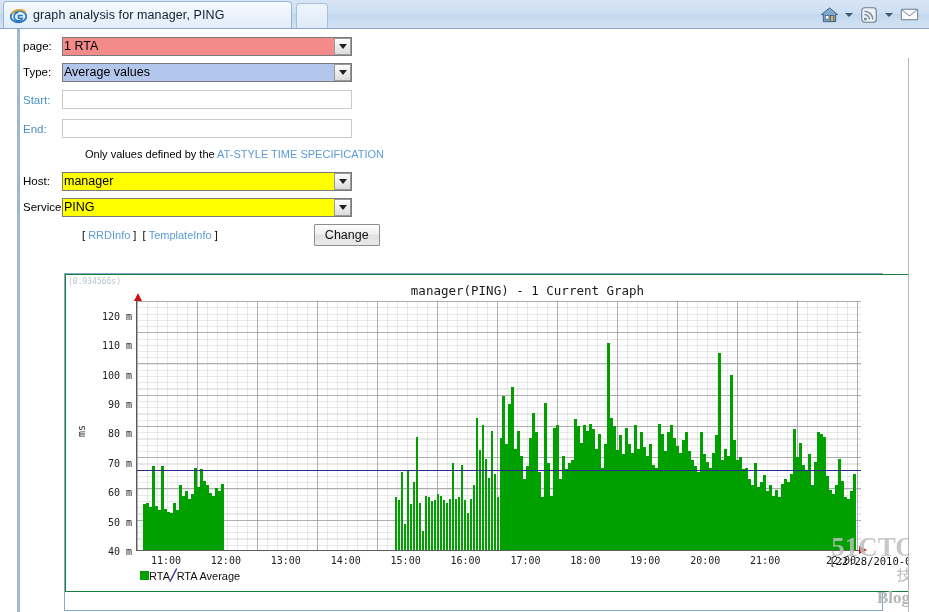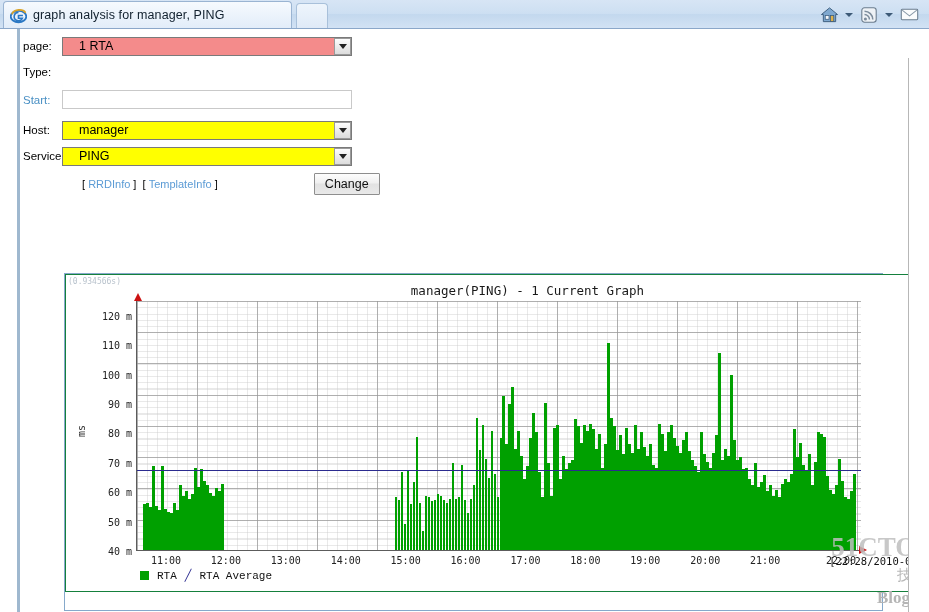--- a/index.html
+++ b/index.html
@@ -64,21 +64,21 @@
   .form { position:absolute; left:0; top:4px; width:888px; }
   .frow { display:flex; align-items:center; height:26px; margin-bottom:0px; }
   .flabel {
     width:42px; text-align:left; font-size:11.5px; color:#000; padding-left:3px;
     line-height:26px;
   }
   .flabel.dim { color:#4a90c4; }
   .sel {
     position:relative; width:290px; height:19px;
     border:1px solid #7a7a7a; display:flex; align-items:center;
-    font-size:12.5px; color:#000; padding-left:16px;
+    font-size:12.5px; color:#000; padding-left:1px;
   }
   .sel.red { background:#f48b8b; }
   .sel.blue { background:#b3c6ec; }
   .sel.yellow { background:#ffff00; }
   .sel .arrowbox {
     position:absolute; right:0px; top:0px; width:17px; height:17px;
     background: linear-gradient(to bottom,#fdfdfd,#dcdcdc);
     border:1px solid #9a9a9a; display:flex; align-items:center; justify-content:center;
   }
   .sel .arrowbox::after {
@@ -181,22 +181,22 @@
     position:absolute; left:68px; top:18px; width:0;height:0;
     border-left:4px solid transparent;border-right:4px solid transparent;
     border-bottom:8px solid #cc1111;
   }
   .arrow-right {
     position:absolute; left:793px; top:271px; width:0;height:0;
     border-top:4px solid transparent;border-bottom:4px solid transparent;
     border-left:8px solid #cc1111;
   }
   .legend {
-    position:absolute; left:74px; top:294px; display:flex; align-items:center; gap:8px;
-    font-family:Liberation Mono, monospace; font-size:11px; color:#111;text-align:center;
+    position:absolute; left:74px; top:294px; display:flex; align-items:center; gap:0;
+    font-family:Liberation Sans, sans-serif; font-size:11px; color:#111;text-align:center;
   }
   .lswatch { width:9px;height:9px;background:#00a000;display:inline-block; }
   .lslash { color:#2b2b8f; font-weight:bold; }
   .gstamp {
     position:absolute; right:46px; bottom:24px;
     font-family:"DejaVu Sans Mono","Liberation Mono",monospace;
     font-size:10.5px; color:#111;
   }
 
   
@@ -275,28 +275,40 @@
         <div class="frow">
           <div class="flabel">page:</div>
           <div class="sel red">
             <span>1 RTA</span>
             <span class="arrowbox"></span>
           </div>
         </div>
 
         <div class="frow">
           <div class="flabel">Type:</div>
+          <div class="sel blue">
+            <span>Average values</span>
+            <span class="arrowbox"></span>
+          </div>
         </div>
 
         <div class="frow" style="height:29px;">
           <div class="flabel dim">Start:</div>
           <input class="txtin" type="text" placeholder="" style="">
         </div>
 
-
+        <div class="frow" style="height:29px;">
+          <div class="flabel dim">End:</div>
+          <input class="txtin" type="text" placeholder="" style="">
+        </div>
+
+        <div class="frow" style="height:22px;">
+          <div style="width:62px;"></div>
+          <div class="hint"><span>Only values defined by the </span><a href="#">AT-STYLE TIME SPECIFICATION</a></div>
+        </div>
 
         <div class="frow" style="margin-top:3px;">
           <div class="flabel">Host:</div>
           <div class="sel yellow">
             <span>manager</span>
             <span class="arrowbox"></span>
           </div>
         </div>
 
         <div class="frow">

